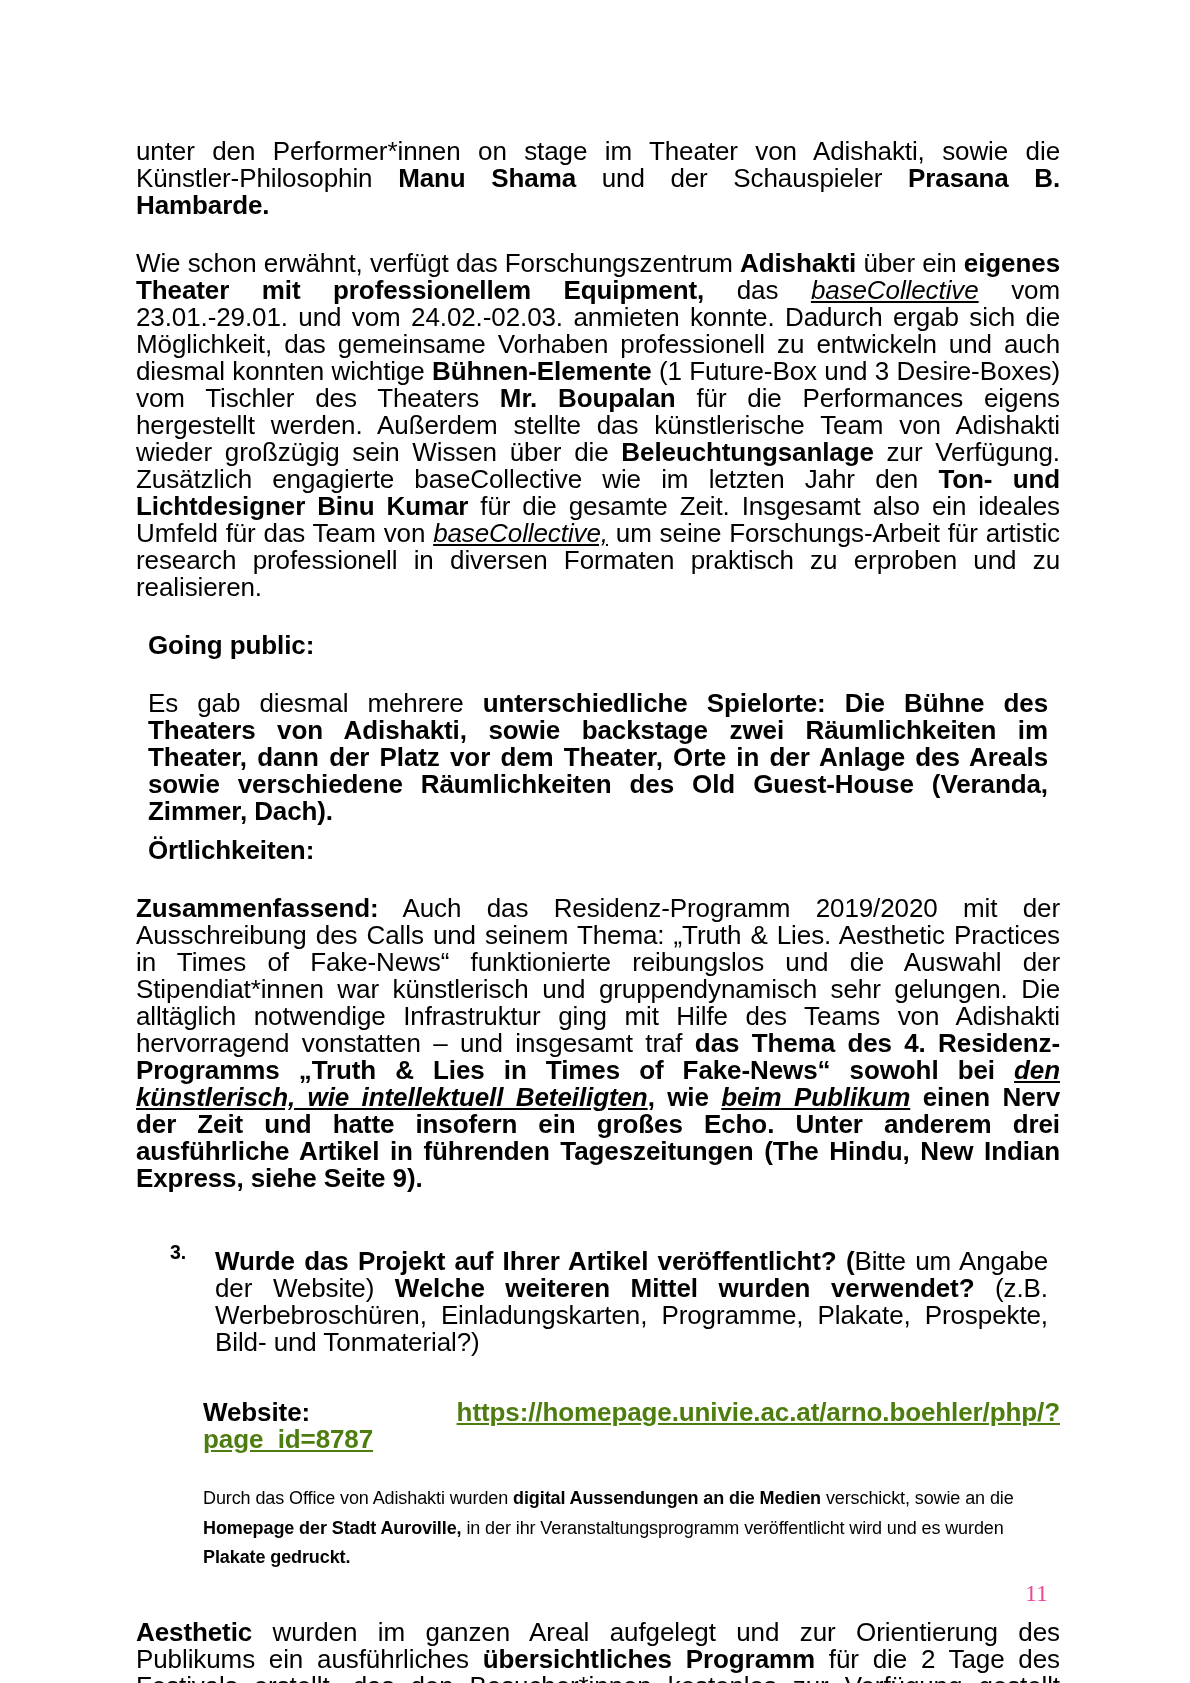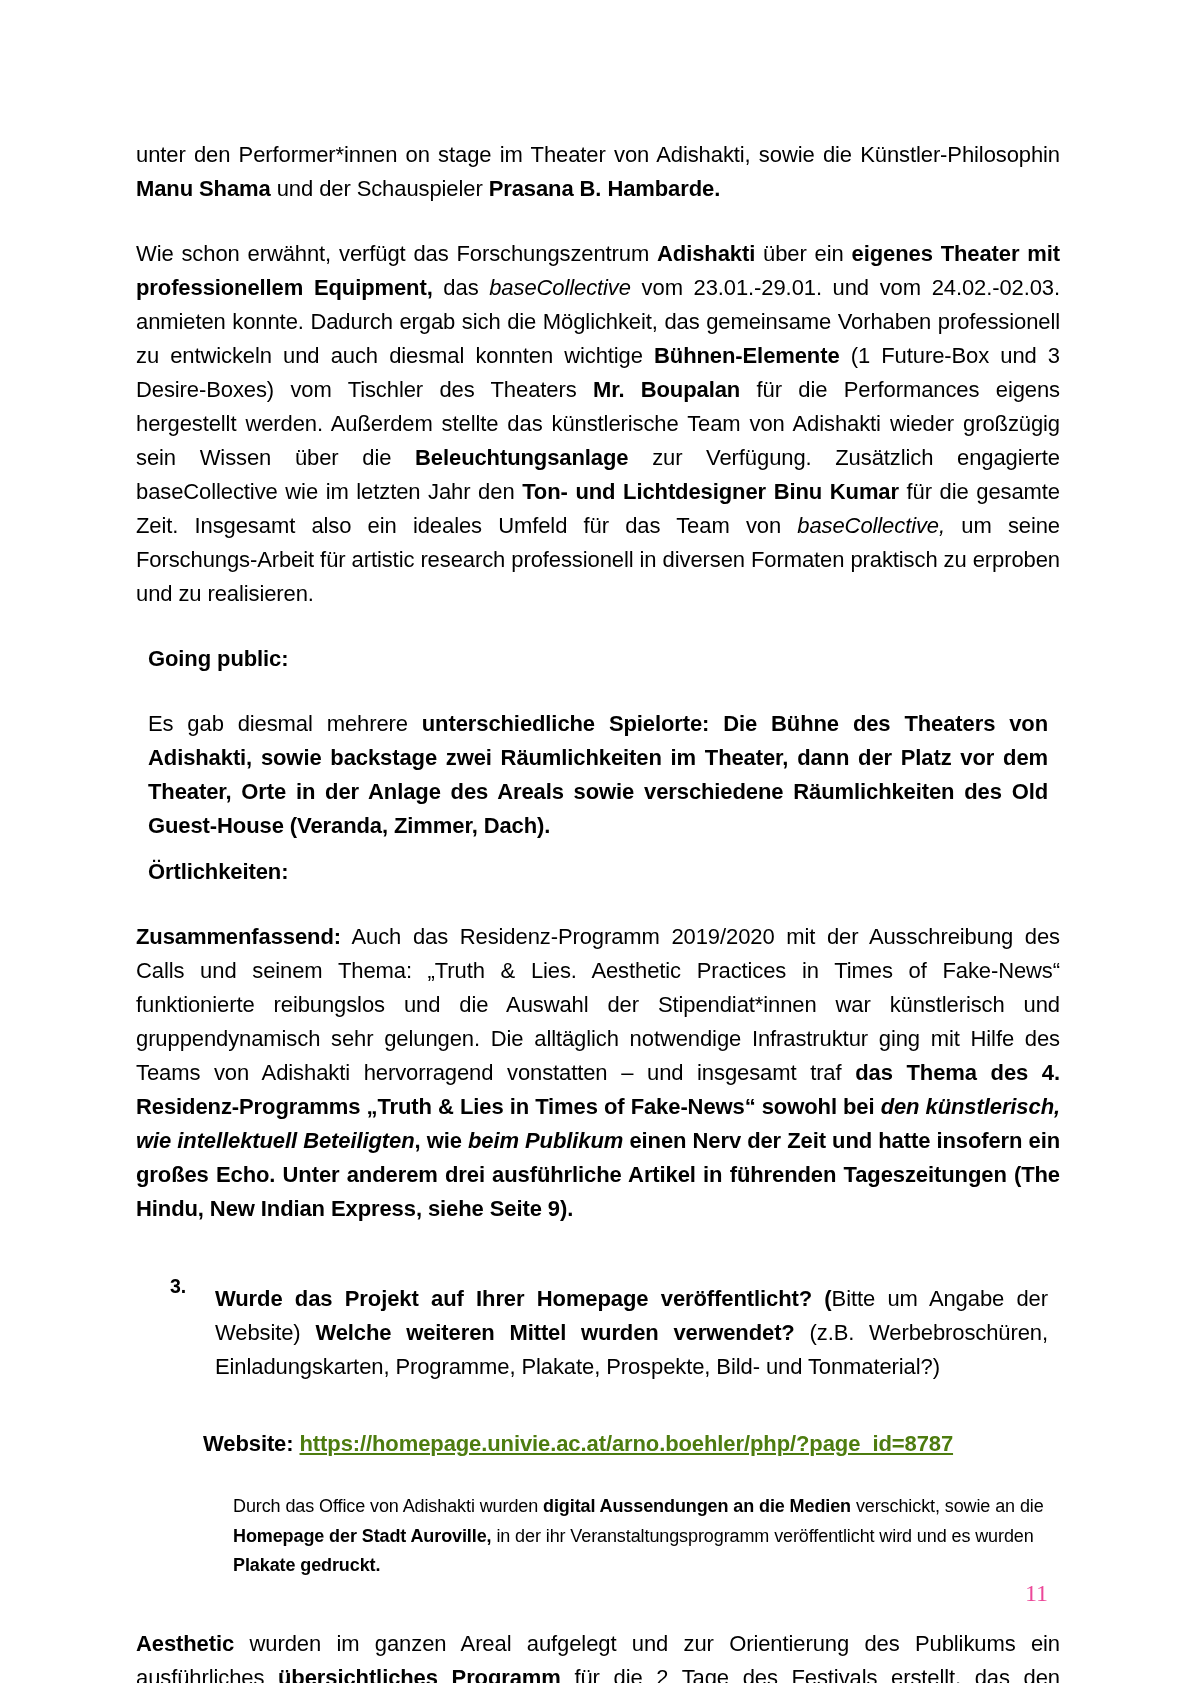--- a/index.html
+++ b/index.html
@@ -12,50 +12,50 @@
     box-sizing: border-box;
   }
   main {
     position: absolute;
     left: 136px;
     top: 138px;
     width: 924px;
   }
   p { margin: 12px; }
   .para, .p0, .qtext {
-    font-size: 22px;
-    line-height: 34px;
+    font-size: 26px;
+    line-height: 27px;
     text-align: justify;
     letter-spacing: -0.1px;
   }
   .para { margin: 0 0 31px 0; }
   .para-group { margin: 0 0 31px 0; }
   .b { font-weight: bold; }
-  .i { font-style: italic; }
+  .i { font-style: italic; text-decoration: underline; }
   .question {
     display: flex;
     align-items: flex-start;
     margin: 44px 0 31px 34px;
   }
   .qnum {
     width: 33px;
     flex: 0 0 33px;
     font-size: 19.5px;
     line-height: 32px;
   }
   .qtext { flex: 1; }
   .website {
     margin: 0 0 31px 67px;
   }
   .website a {
     text-decoration: underline;
     font-weight: bold;
   }
   .media {
-    margin: 0 0 46px 97px;
+    margin: 0 0 46px 67px;
     width: 846px;
     font-size: 18px;
     line-height: 29.5px;
     text-align: left;
   }
   .pagenum {
     position: absolute;
     left: 1025px;
     top: 1580px;
     font-family: "Liberation Serif", serif;
@@ -78,21 +78,21 @@
 
   <section class="para-group">
     <p class="p0"><span>Es gab diesmal mehrere </span><span class="b">unterschiedliche Spielorte: Die Bühne des Theaters von Adishakti, sowie backstage zwei Räumlichkeiten im Theater, dann der Platz vor dem Theater, Orte in der Anlage des Areals sowie verschiedene Räumlichkeiten des Old Guest-House (Veranda, Zimmer, Dach).</span></p>
     <p class="p0"><span class="b">Örtlichkeiten:</span></p>
   </section>
 
   <p class="para"><span class="b">Zusammenfassend:</span><span> Auch das Residenz-Programm 2019/2020 mit der Ausschreibung des Calls und seinem Thema: „Truth &amp; Lies. Aesthetic Practices in Times of Fake-News“ funktionierte reibungslos und die Auswahl der Stipendiat*innen war künstlerisch und gruppendynamisch sehr gelungen. Die alltäglich notwendige Infrastruktur ging mit Hilfe des Teams von Adishakti hervorragend vonstatten – und insgesamt traf </span><span class="b">das Thema des 4. Residenz-Programms „Truth &amp; Lies in Times of Fake-News“ sowohl bei </span><span class="b i">den künstlerisch, wie intellektuell Beteiligten</span><span class="b">, wie </span><span class="b i">beim Publikum</span><span class="b"> einen Nerv der Zeit und hatte insofern ein großes Echo. Unter anderem drei ausführliche Artikel in führenden Tageszeitungen (The Hindu, New Indian Express, siehe Seite 9).</span></p>
 
   <div class="question">
     <span class="qnum b">3.</span>
-    <p class="qtext p0"><span class="b">Wurde das Projekt auf Ihrer Homepage veröffentlicht? (</span><span>Bitte um Angabe der Website) </span><span class="b">Welche weiteren Mittel wurden verwendet?</span><span> (z.B. Werbebroschüren, Einladungskarten, Programme, Plakate, Prospekte, Bild- und Tonmaterial?)</span></p>
+    <p class="qtext p0"><span class="b">Wurde das Projekt auf Ihrer Artikel veröffentlicht? (</span><span>Bitte um Angabe der Website) </span><span class="b">Welche weiteren Mittel wurden verwendet?</span><span> (z.B. Werbebroschüren, Einladungskarten, Programme, Plakate, Prospekte, Bild- und Tonmaterial?)</span></p>
   </div>
 
   <p class="website p0"><span class="b">Website: </span><a href="#" class="b" style="color: #4d7c0f;">https://homepage.univie.ac.at/arno.boehler/php/?page_id=8787</a></p>
 
   <p class="media p0"><span>Durch das Office von Adishakti wurden </span><span class="b">digital Aussendungen an die Medien</span><span> verschickt, sowie an die </span><span class="b">Homepage der Stadt Auroville,</span><span> in der ihr Veranstaltungsprogramm veröffentlicht wird und es wurden </span><span class="b">Plakate gedruckt.</span></p>
 
   <p class="para"><span class="b">Aesthetic</span><span> wurden im ganzen Areal aufgelegt und zur Orientierung des Publikums ein ausführliches </span><span class="b">übersichtliches Programm</span><span> für die 2 Tage des Festivals erstellt, das den Besucher*innen kostenlos zur Verfügung gestellt wurde.</span></p>
 
 </main>
 

